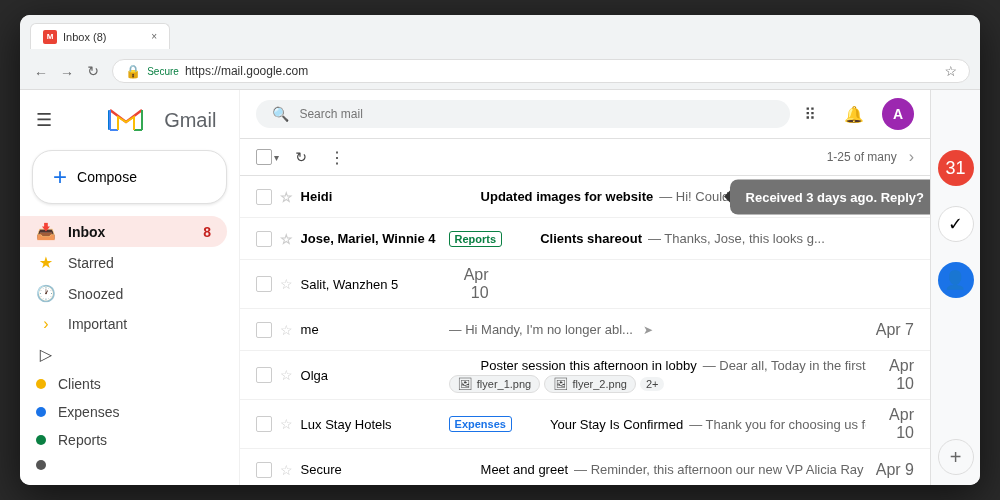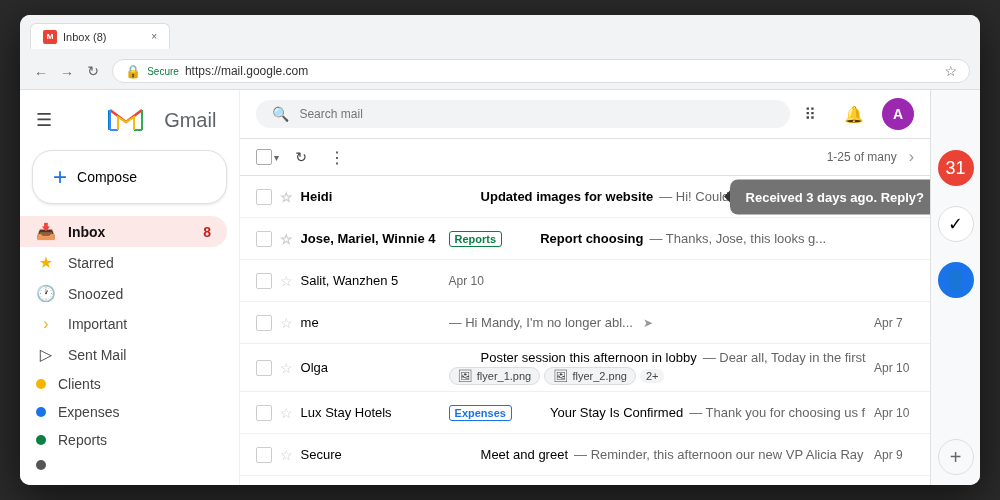--- a/index.html
+++ b/index.html
@@ -358,23 +358,24 @@
     }
     .subject { font-weight: inherit; margin-left: 32px; }
     .snippet { color: #666; font-weight: 400; }
     .email-meta {
       display: flex;
       align-items: center;
       gap: 8px;
       flex-shrink: 0;
     }
     .email-date {
-      font-size: 12px;
+      font-size: 16px;
       color: #666;
       width: 40px;
+      text-align: right;
     }
     .tag-badge {
       font-size: 11px;
       font-weight: 600;
       padding: 1px 5px;
       border-radius: 3px;
       border: 1px solid;
     }
     .tag-reports { color: #0a8043; border-color: #0a8043; }
     .tag-expenses { color: #1a73e8; border-color: #1a73e8; }
@@ -524,21 +525,20 @@
           <div class="nav-item">
             <span class="nav-icon">🕐</span>
             <span class="nav-label">Snoozed</span>
           </div>
           <div class="nav-item">
             <span class="nav-icon" style="color:#f4b400">›</span>
             <span class="nav-label">Important</span>
           </div>
           <div class="nav-item">
             <span class="nav-icon">▷</span>
-            <span class="nav-label">Sent Mail</span>
           </div>
           <div class="nav-item">
             <span class="nav-dot" style="background:#f4b400"></span>
             <span class="nav-label">Clients</span>
           </div>
           <div class="nav-item">
             <span class="nav-dot" style="background:#1a73e8"></span>
             <span class="nav-label">Expenses</span>
           </div>
           <div class="nav-item">
@@ -596,21 +596,21 @@
     </div>
     <div class="tooltip-popup">Received 3 days ago. Reply?</div>
   </div>
           <div class="email-row unread">
     <div class="email-checkbox"></div>
     <span class="star-btn">☆</span>
     <span class="sender">Jose, Mariel, Winnie 4</span>
 
       <div class="email-body">
         <span class="tag-badge tag-reports">Reports</span>
-        <span class="subject">Report choosing</span>
+        <span class="subject">Clients shareout</span>
         <span class="snippet">— Thanks, Jose, this looks g...</span>
 
       </div>
 
     <div class="email-meta">
 
       <span class="email-date"></span>
     </div>
 
   </div>

